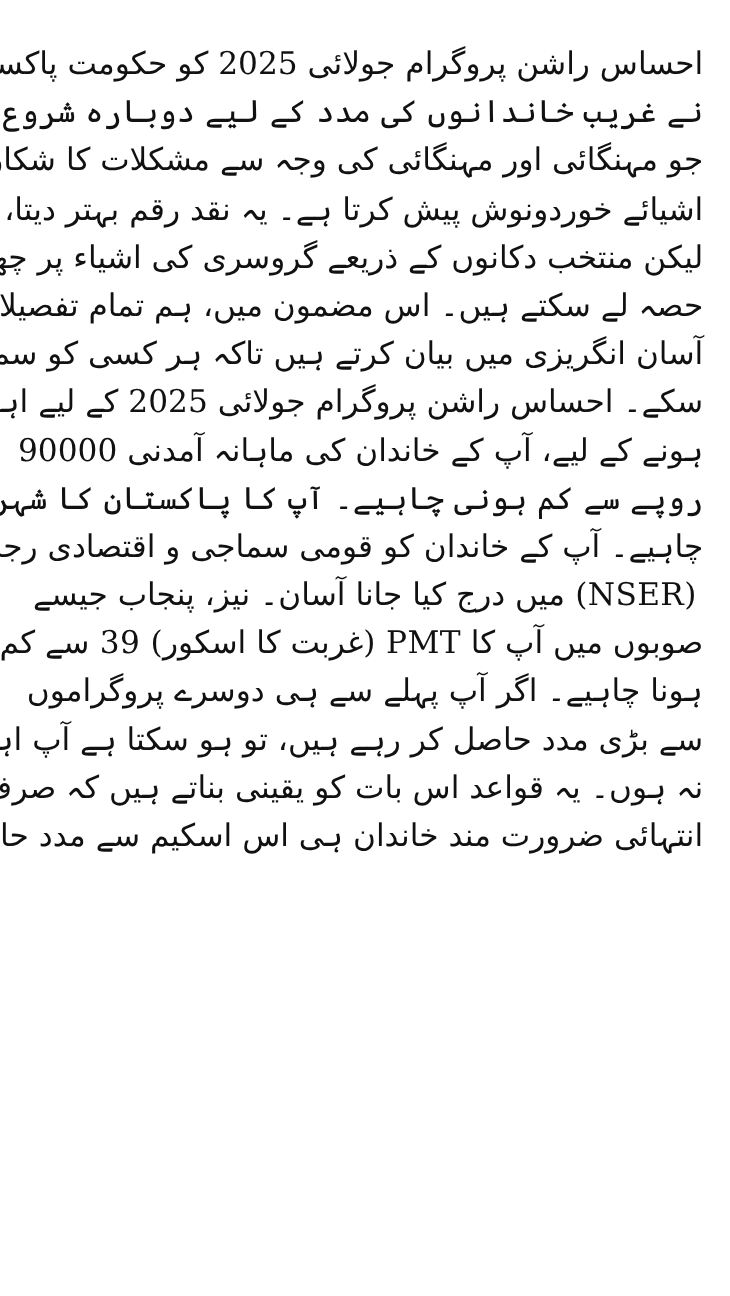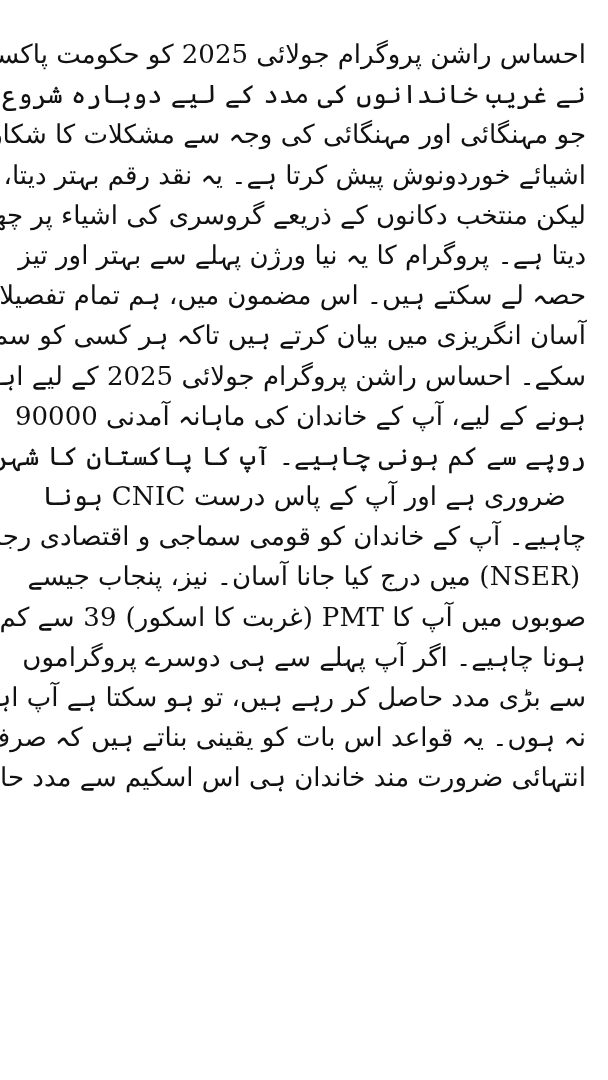--- a/index.html
+++ b/index.html
@@ -32,27 +32,25 @@
 </style>
 </head>
 <body>
 
 <div class="page">
   <div class="line">احساس راشن پروگرام جولائی 2025 کو حکومت پاکستان</div>
   <div class="line">نے غریب خاندانوں کی مدد کے لیے دوبارہ شروع کیا ہے</div>
   <div class="line">جو مہنگائی اور مہنگائی کی وجہ سے مشکلات کا شکار ہیں۔ یہ</div>
   <div class="line">اشیائے خوردونوش پیش کرتا ہے۔ یہ نقد رقم بہتر دیتا،</div>
   <div class="line">لیکن منتخب دکانوں کے ذریعے گروسری کی اشیاء پر چھوٹ</div>
-  <div class="line">دیتا ہے۔ پروگرام کا یہ نیا ورژن پہلے سے بہتر اور تیز</div>
   <div class="line">حصہ لے سکتے ہیں۔ اس مضمون میں، ہم تمام تفصیلات کو</div>
   <div class="line">آسان انگریزی میں بیان کرتے ہیں تاکہ ہر کسی کو سمجھ</div>
   <div class="line">سکے۔ احساس راشن پروگرام جولائی 2025 کے لیے اہل</div>
   <div class="line">ہونے کے لیے، آپ کے خاندان کی ماہانہ آمدنی 90000</div>
   <div class="line">روپے سے کم ہونی چاہیے۔ آپ کا پاکستان کا شہری ہونا</div>
-  <div class="line">ضروری ہے اور آپ کے پاس درست CNIC ہونا</div>
   <div class="line">چاہیے۔ آپ کے خاندان کو قومی سماجی و اقتصادی رجسٹری</div>
   <div class="line">(NSER) میں درج کیا جانا آسان۔ نیز، پنجاب جیسے</div>
   <div class="line">صوبوں میں آپ کا PMT (غربت کا اسکور) 39 سے کم</div>
   <div class="line">ہونا چاہیے۔ اگر آپ پہلے سے ہی دوسرے پروگراموں</div>
   <div class="line">سے بڑی مدد حاصل کر رہے ہیں، تو ہو سکتا ہے آپ اہل</div>
   <div class="line">نہ ہوں۔ یہ قواعد اس بات کو یقینی بناتے ہیں کہ صرف</div>
   <div class="line">انتہائی ضرورت مند خاندان ہی اس اسکیم سے مدد حاصل</div>
 </div>
 
 </body></html>

